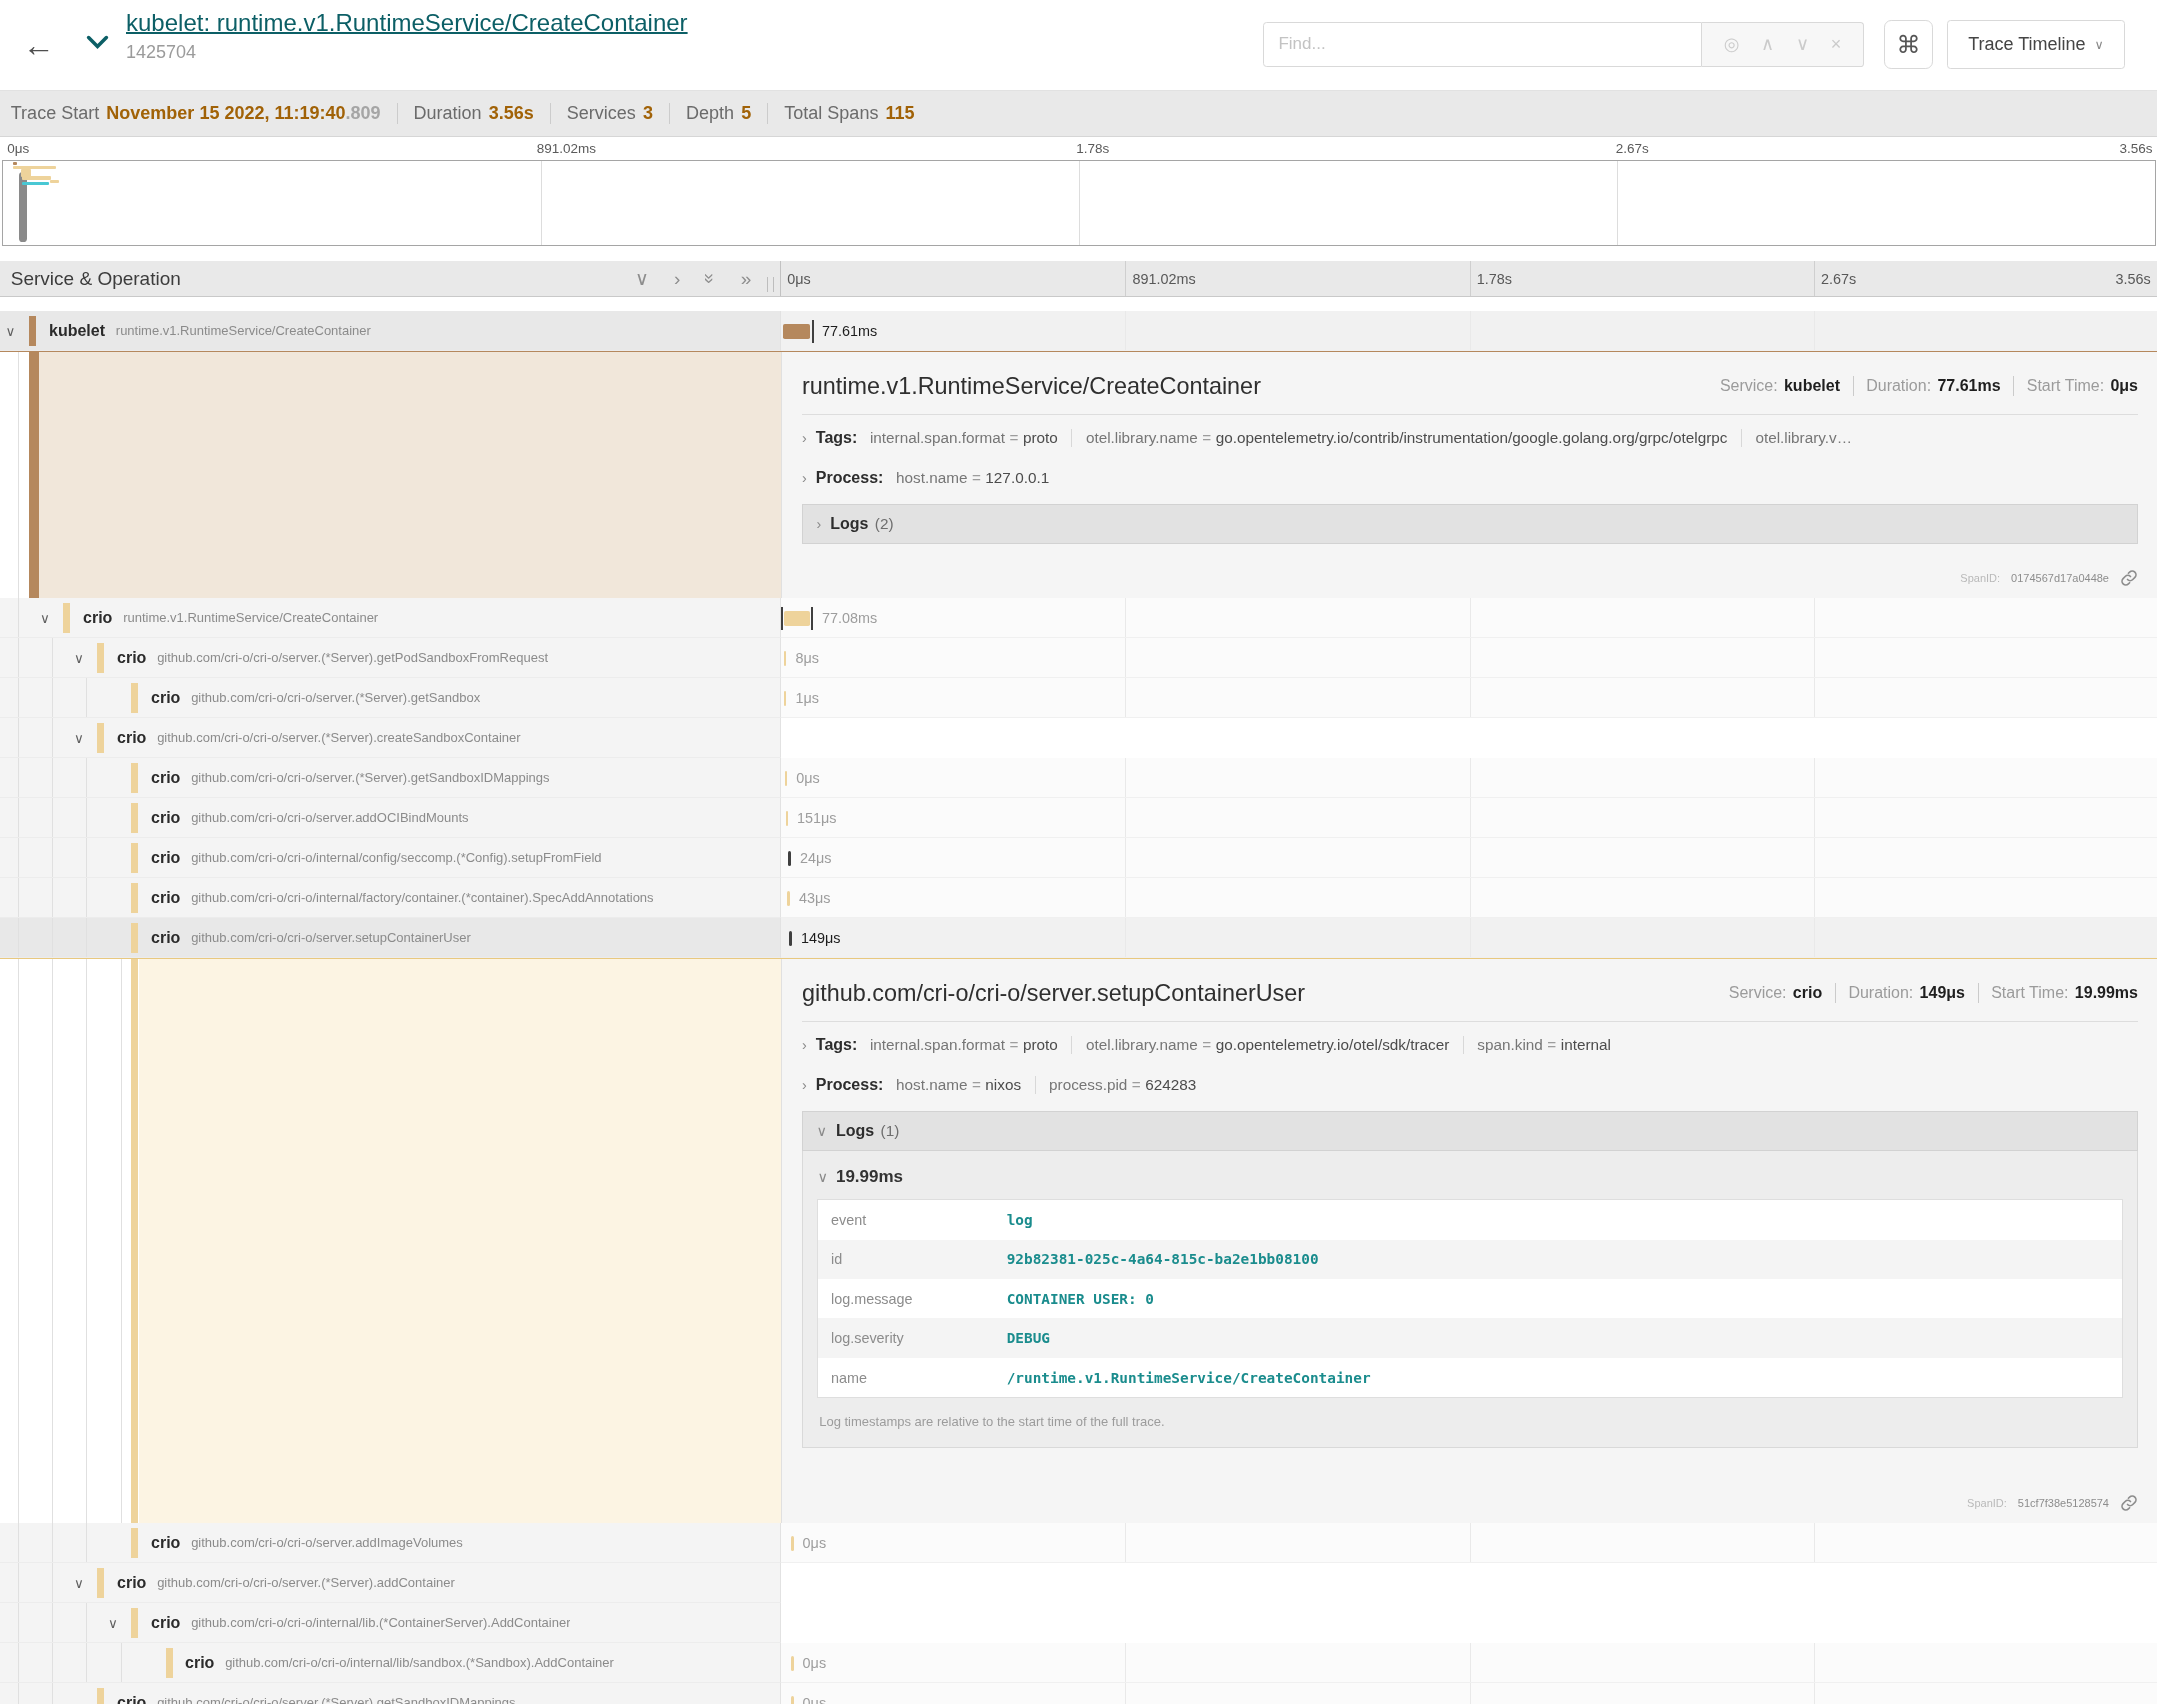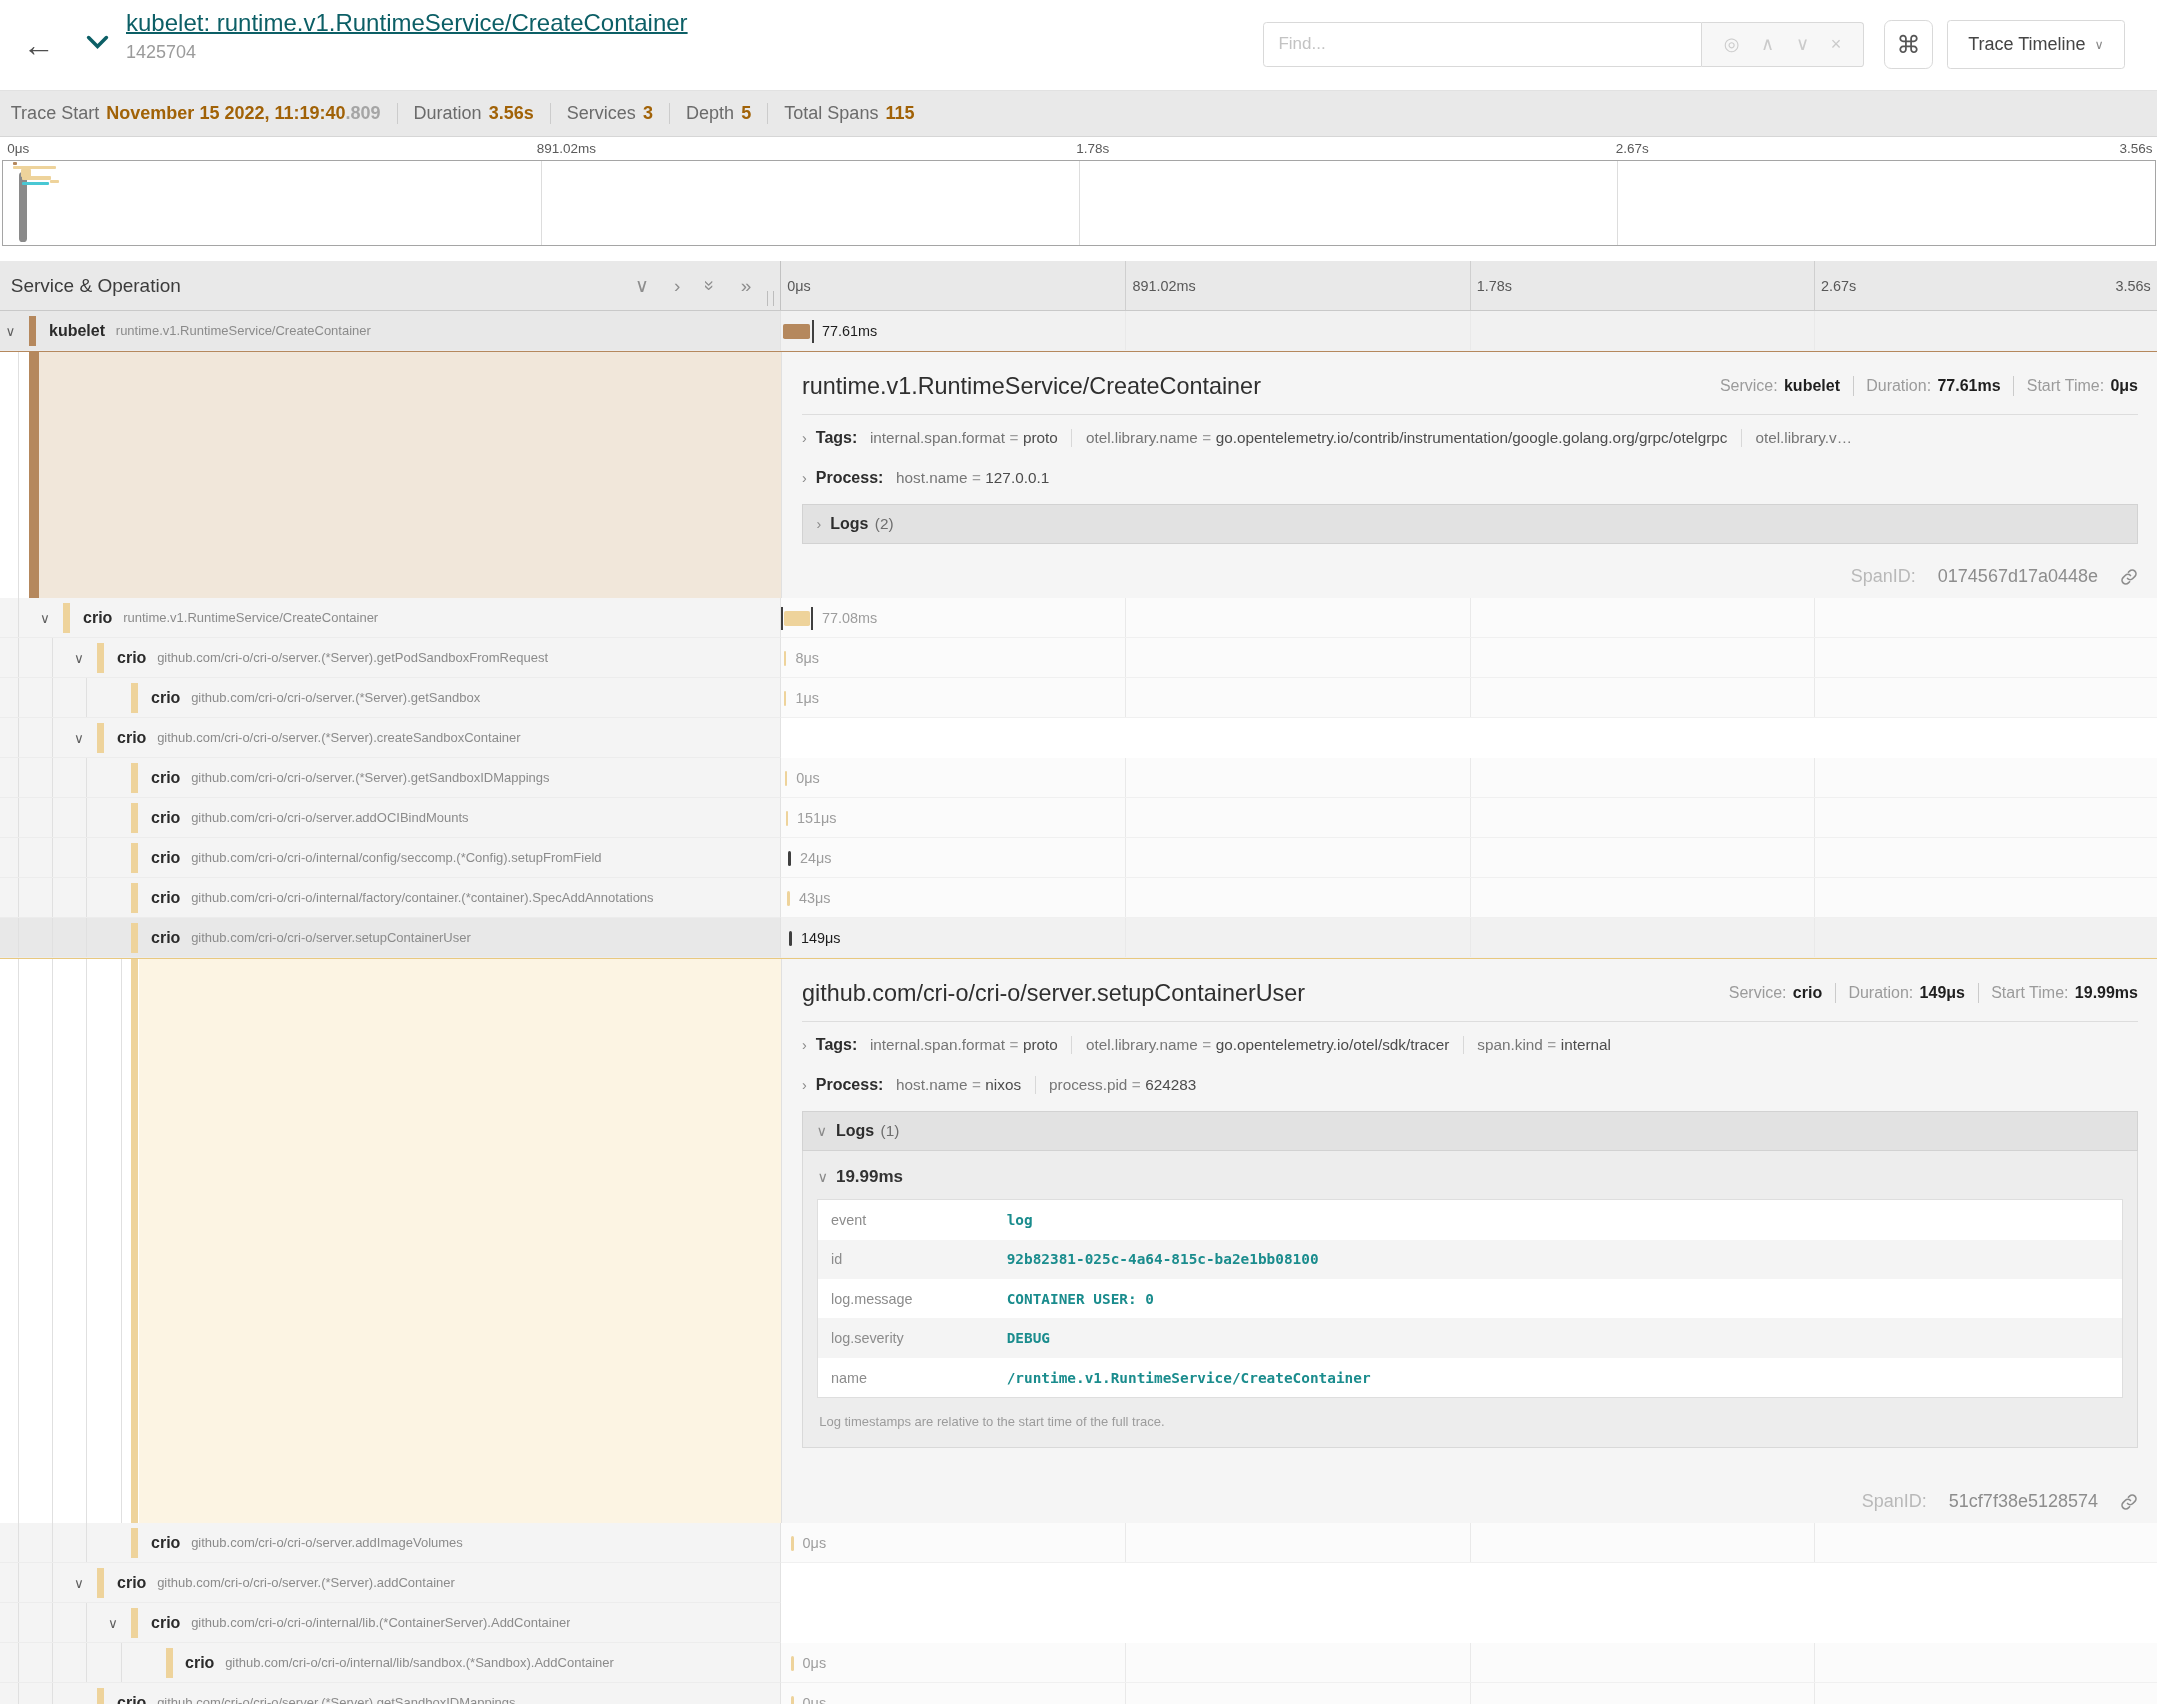--- a/index.html
+++ b/index.html
@@ -32,21 +32,21 @@
   
   .mini-ruler { position:absolute; top:137px; left:0; right:0; height:23.4px; }
   .mtick { position:absolute; top:3.6px; font-size:13.5px; color:#5a5a5a; }
   .mt0 { left:7.2px; } .mt1 { left:calc(25% - 2.7px); } .mt2 { left:calc(50% - 2.7px); } .mt3 { left:calc(75% - 2.7px); } .mt4 { right:5.4px; }
   .mini-canvas { position:absolute; top:160px; left:1.8px; right:1.8px; height:86px; background:#fff; border:0.9px solid #a5a5a5; }
   .mgl { position:absolute; top:0; bottom:0; width:0.9px; background:#ddd; }
   .scrub { position:absolute; left:16px; top:10.8px; bottom:2.7px; width:8px; background:#8a8a8a; border-radius:3.6px; cursor:ew-resize; }
   .mspan { position:absolute; border-radius:0.9px; }
 
   
-  .ghead { position:absolute; top:261px; left:0; right:0; height:50px; background:#e9e9e9; border-bottom:0.9px solid #c9c9c9; display:flex; }
+  .ghead { position:absolute; top:261px; left:0; right:0; height:36px; background:#e9e9e9; border-bottom:0.9px solid #c9c9c9; display:flex; }
   .ghl { width:781px; position:relative; border-right:0.9px solid #c2c2c2; }
   .ghtitle { position:absolute; left:10.8px; top:50%; transform:translateY(-50%); font-size:19px; color:#3c3c3c; }
   .gh-icons { position:absolute; left:635px; top:0; height:100%; display:flex; align-items:center; gap:25px; color:#8e8e8e; font-size:19px; }
   .gh-icons span { cursor:pointer; line-height:1; }
   .rot90 { display:inline-block; transform:rotate(90deg); }
   .coldrag { position:absolute; left:767px; bottom:4.5px; width:7.2px; height:14.4px; border-left:1.8px solid #bdbdbd; border-right:1.8px solid #bdbdbd; cursor:col-resize; }
   .ghr { flex:1; position:relative; }
   .ghline { position:absolute; top:0; bottom:0; width:0.9px; background:#cfcfcf; }
   .rtick { position:absolute; top:50%; transform:translateY(-50%); font-size:14.4px; color:#585858; }
   .rt0 { left:6.3px; } .rt1 { left:calc(25% + 7.2px); } .rt2 { left:calc(50% + 7.2px); } .rt3 { left:calc(75% + 7.2px); } .rt4 { right:7.2px; }
@@ -93,21 +93,21 @@
   .lcount { color:#6e6e6e; margin-left:6.3px; font-size:15.3px; }
   .logbody { background:#ededed; border:0.9px solid #d9d9d9; border-top:none; padding:14.4px 14.4px 3.6px; }
   .logtime { display:flex; align-items:center; gap:8px; font-size:17px; font-weight:bold; color:#333; margin:1.8px 0 12.6px; cursor:pointer; }
   .logtime .exp { margin:0; font-weight:normal; }
   .kvt { width:100%; background:#fff; border:0.9px solid #dedede; border-collapse:collapse; }
   .kvt td { padding:11.7px 10.8px; font-size:14.4px; }
   .kvt td.k { width:178px; color:#8c8c8c; padding-left:12.6px; }
   .kvt td.v { font-family:"DejaVu Sans Mono", monospace; color:#1a8c8d;font-weight:bold; }
   .kvt tr:nth-child(even) { background:#f4f4f4; }
   .lognote { font-size:13px; color:#9c9c9c; margin:16px 1.8px 14.4px; }
-  .spanid-row { margin-top:auto; align-self:flex-end; display:flex; align-items:center; gap:22px; padding-bottom:10.8px; font-size:18px; }
+  .spanid-row { margin-top:auto; align-self:flex-end; display:flex; align-items:center; gap:11px; padding-bottom:10.8px; font-size:11px; }
   .sidl { color:#b9b9b9; }
   .sidv { color:#8d8d8d; }
   .linkico { color:#8d8d8d; cursor:pointer; display:flex; }
 </style>
 </head>
 <body>
 
 <div class="app">
 
   <div class="topbar">

